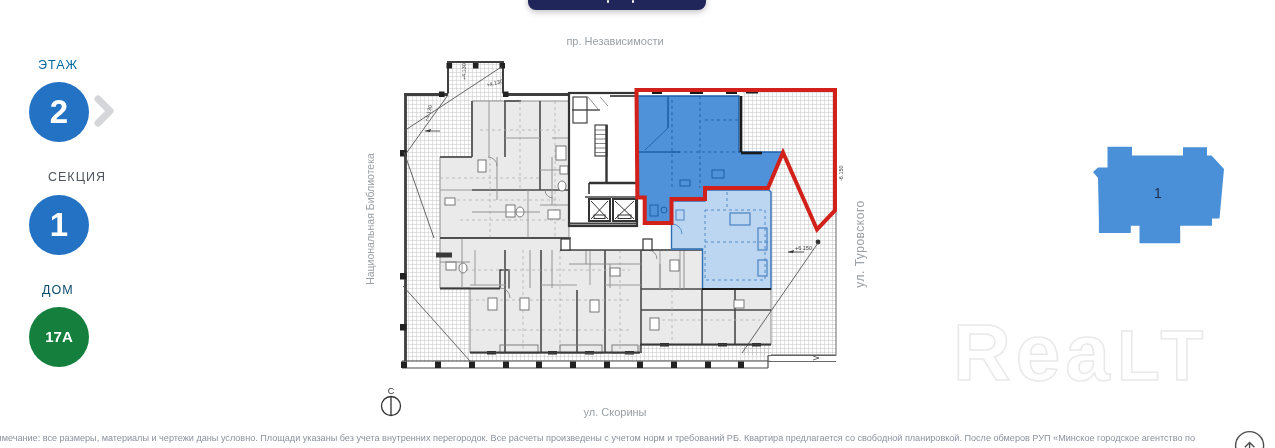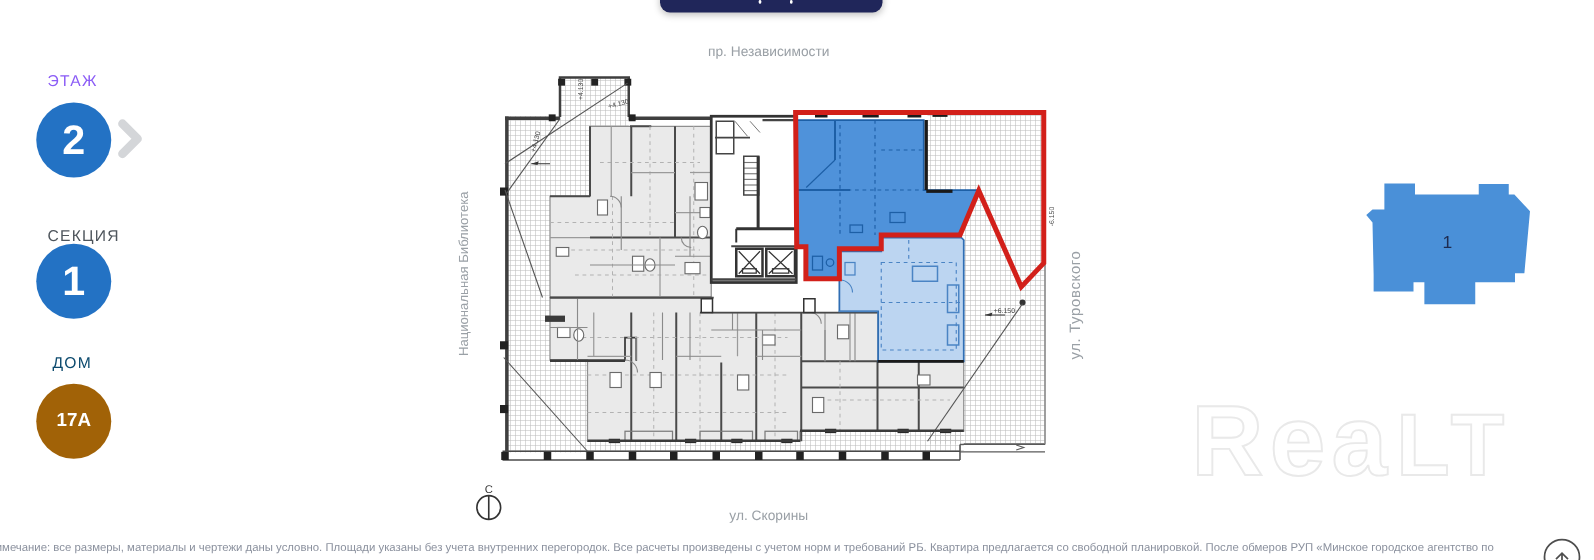--- a/index.html
+++ b/index.html
@@ -8,35 +8,35 @@
   .abs{position:absolute;}
 </style>
 </head>
 <body>
 
 <div class="abs" style="left:528px;top:-24px;width:178px;height:34px;background:#20265a;border-radius:8px;box-shadow:0 2px 6px rgba(0,0,0,.25);"></div>
 
 <div class="abs" style="left:607px;top:0;width:2px;height:2.5px;background:#fff;border-radius:1px;"></div>
 <div class="abs" style="left:632px;top:0;width:2px;height:2.5px;background:#fff;border-radius:1px;"></div>
 
-<div class="abs" style="left:38px;top:58px;font-size:12.5px;letter-spacing:1px;color:#8b5cf6;">ЭТАЖ</div>
+<div class="abs" style="left:38px;top:58px;font-size:12.5px;letter-spacing:1px;color:#0369a1;">ЭТАЖ</div>
 
 <div class="abs" style="left:29px;top:82px;width:60px;height:60px;border-radius:50%;background:#2372c4;color:#fff;font-weight:bold;font-size:33px;text-align:center;line-height:60px;">2</div>
 
 <svg class="abs" style="left:93px;top:95px;" width="24" height="32" viewBox="0 0 24 32">
     <path d="M5 4 L17 16 L5 28" fill="none" stroke="#d4d6d9" stroke-width="7" stroke-linecap="round" stroke-linejoin="round"></path>
   </svg>
 
-<div class="abs" style="left:38px;top:170px;font-size:12.5px;letter-spacing:1px;color:#4e555c;margin-top:12px;">СЕКЦИЯ</div>
+<div class="abs" style="left:48px;top:170px;font-size:12.5px;letter-spacing:1px;color:#4e555c;">СЕКЦИЯ</div>
 
 <div class="abs" style="left:29px;top:195px;width:60px;height:60px;border-radius:50%;background:#2372c4;color:#fff;font-weight:bold;font-size:33px;text-align:center;line-height:60px;">1</div>
 
 <div class="abs" style="left:42px;top:283px;font-size:12.5px;letter-spacing:1px;color:#0c4a6e;">ДОМ</div>
 
-<div class="abs" style="left:29px;top:307px;width:60px;height:60px;border-radius:50%;background:#a16207;color:#fff;font-weight:bold;font-size:15px;text-align:center;line-height:60px;">17А</div>
+<div class="abs" style="left:29px;top:307px;width:60px;height:60px;border-radius:50%;background:#15803d;color:#fff;font-weight:bold;font-size:15px;text-align:center;line-height:60px;">17А</div>
 
 <svg class="abs" style="left:0;top:0;" width="1275" height="448" viewBox="0 0 1275 448">
   <defs>
     <pattern id="grid" width="4" height="4" patternUnits="userSpaceOnUse">
       <path d="M4 0H0V4" fill="none" stroke="#bababa" stroke-width="0.85"></path>
     </pattern>
   </defs>
 
   <g>
     <text x="953" y="380" font-size="80" font-weight="bold" letter-spacing="5" fill="#ffffff" stroke="#e9e9e9" stroke-width="1.5">Rea</text>

